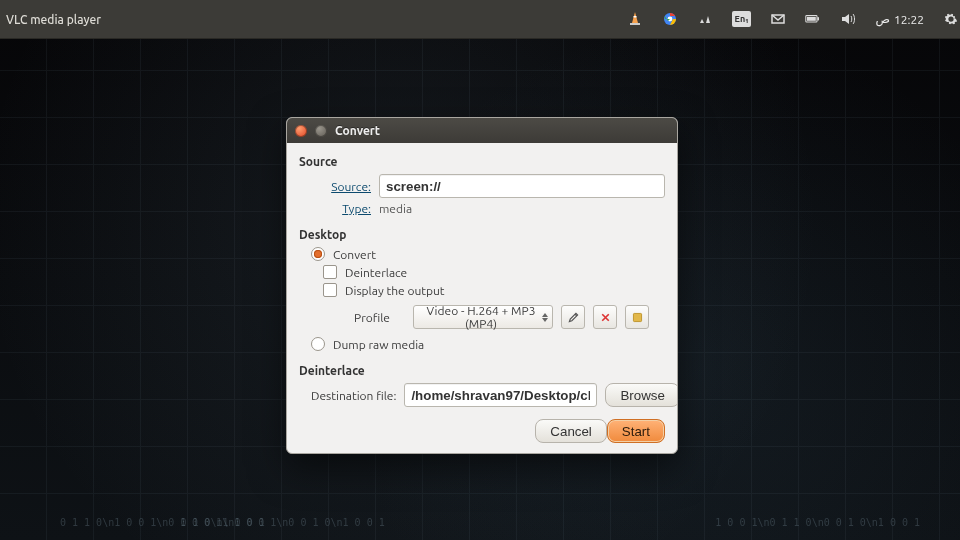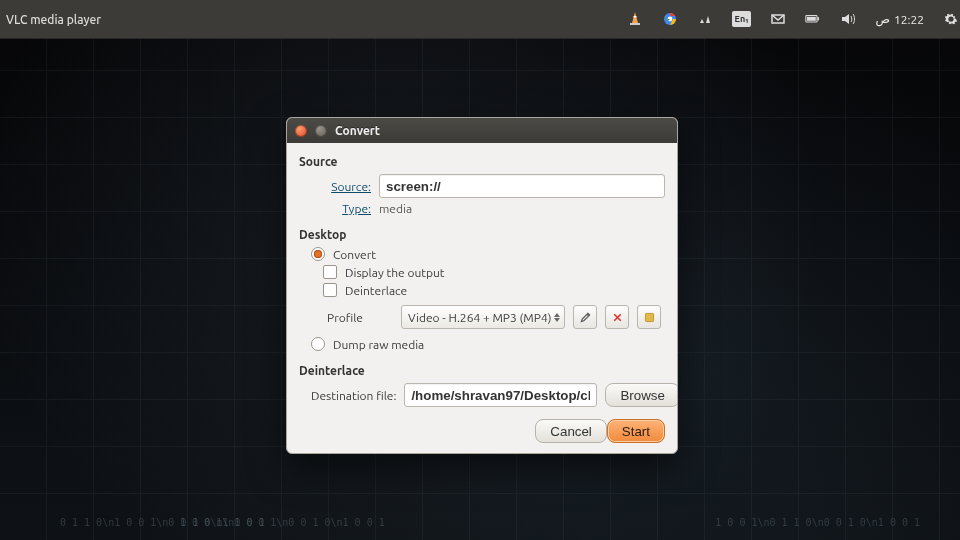--- a/index.html
+++ b/index.html
@@ -27,21 +27,21 @@
   .wbtn { width:12px; height:12px; border-radius:50%; display:inline-block; box-shadow:inset 0 0 0 1px rgba(0,0,0,.35); }
   .wbtn.close { background:radial-gradient(circle at 35% 30%,#ff9d6f,#e8613c 65%,#c94e26);} 
   .wbtn.min   { background:radial-gradient(circle at 35% 30%,#9a968d,#6f6b63 70%);} 
   .dlg-title .t { font-size:12px; font-weight:600; color:#eee; text-shadow:0 -1px 0 rgba(0,0,0,.4); }
   .dlg-body { padding:8px 12px 10px; font-size:12px; color:#3b3b3b; }
   .section-h { font-weight:700; color:#333; margin:4px 0 6px; }
   .row { display:flex; align-items:center; gap:8px; margin:4px 0; }
   .row label.k { width:60px; text-align:right; color:#0c4a6e;text-decoration:underline; }
   .row.indent1 { padding-left:12px; }
   .row.indent2 { padding-left:24px; }
-  .row.gap { margin:8px 4px; }
+  .row.gap { margin:8px 16px;text-align:center; }
   input[type=text]{ flex:1; height:22px; border:1px solid #b9b6ae; border-radius:3px; background:#fff; padding:0 6px; box-shadow:inset 0 1px 0 rgba(0,0,0,.05); font:12px inherit; color:#333;}
   input[type=text].val { background:#fff;font-weight:bold; }
   .static { color:#555; }
   .radio,.chk { appearance:none; width:14px; height:14px; border:1px solid #9a958c; background:#fff; margin:0; }
   .radio { border-radius:50%; position:relative; }
   .radio:checked::after{ content:""; position:absolute; inset:2px; border-radius:50%; background:#e46f2e; box-shadow:inset 0 0 0 1px #b85115; }
   .chk { border-radius:2px; }
   .sel { flex:1; height:22px; border:1px solid #b9b6ae; border-radius:3px; background:linear-gradient(#fff,#ece9e4); display:flex; align-items:center; justify-content:space-between; padding:0 4px 0 6px; }
   .sel .caret { display:flex; flex-direction:column; gap:1px; }
   .sel .caret span{ width:0;height:0;border-left:3px solid transparent;border-right:3px solid transparent;}
@@ -138,25 +138,25 @@
 
       <hr class="soft">
 
       <div class="section-h">Desktop</div>
       <div class="row indent1">
         <input type="radio" class="radio" checked="" style="">
         <span>Convert</span>
       </div>
       <div class="row indent2">
         <input type="checkbox" class="chk" style="">
-        <span>Display the output</span>
+        <span>Deinterlace</span>
       </div>
       <div class="row indent2">
         <input type="checkbox" class="chk" style="">
-        <span>Deinterlace</span>
+        <span>Display the output</span>
       </div>
       <div class="row indent2 gap">
         <span style="width:66px">Profile</span>
         <div class="sel">
           <span>Video - H.264 + MP3 (MP4)</span>
           <span class="caret">
               <span class="u"></span>
               <span class="d"></span>
             </span>
         </div>

